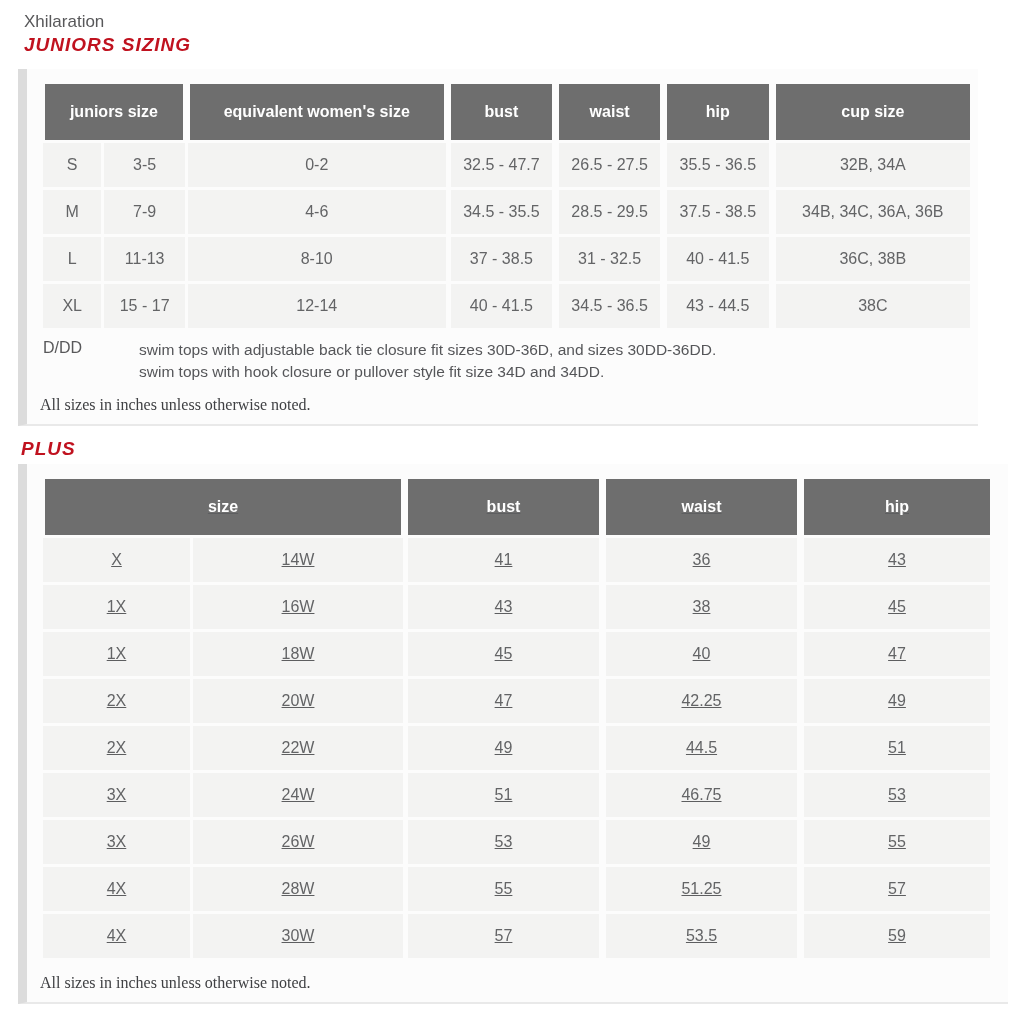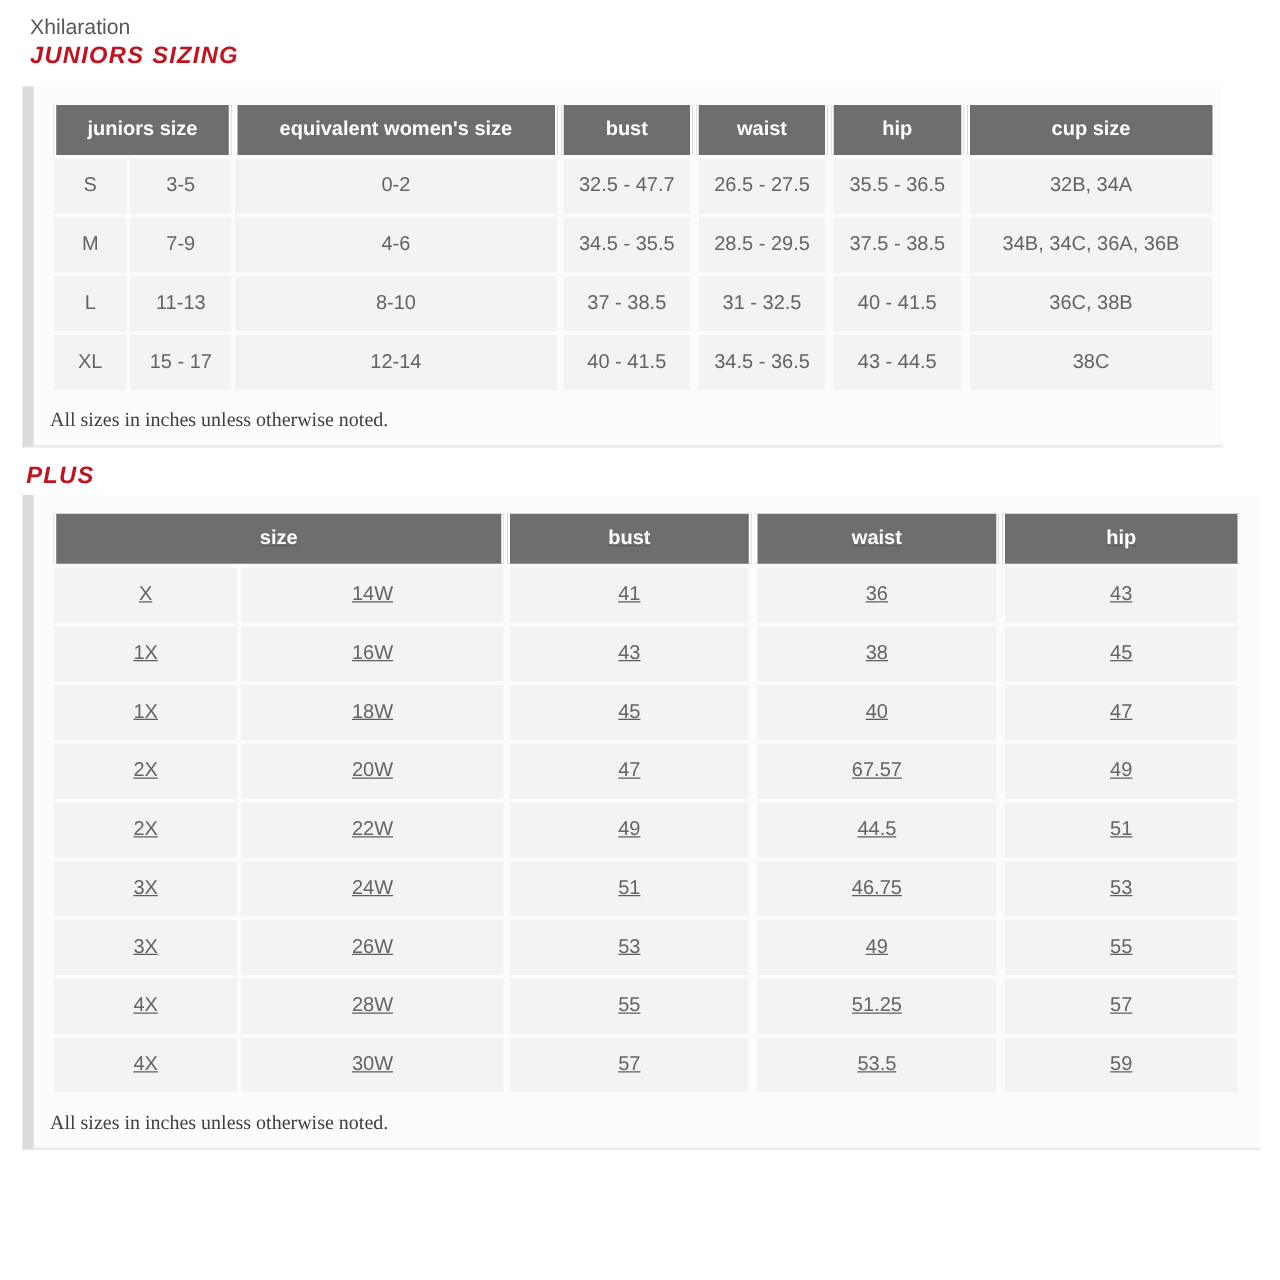--- a/index.html
+++ b/index.html
@@ -34,21 +34,21 @@
     margin-left:18px;
     padding:12px 0 10px 13px;
   }
   .panel-juniors{width:960px;margin-top:13px;}
   .panel-plus{width:990px;}
   table.size-table{border-collapse:separate;border-spacing:3px;table-layout:fixed;}
   .juniors-table{width:935px;}
   .plus-table{width:955px;text-decoration:underline;}
   th{
     background:var(--header-gray);color:#fff;
-    font-weight:bold;font-size:16px;height:40px;
+    font-weight:bold;font-size:16px;height:56px;
     text-align:center;padding:0 2px;
     border-left:2px solid var(--panel-bg);
     border-right:2px solid var(--panel-bg);
   }
   td{
     background:var(--cell-gray);
     color:#636466;font-size:16px;height:44px;
     text-align:center;padding:0 2px;
     overflow:hidden;white-space:nowrap;
   }
@@ -128,20 +128,27 @@
           <td>15 - 17</td>
           <td>12-14</td>
           <td class="gapped">40 - 41.5</td>
           <td class="gapped">34.5 - 36.5</td>
           <td class="gapped">43 - 44.5</td>
           <td class="gapped">38C</td>
         </tr>
       </tbody>
   </table>
 
+  <div class="ddd-row">
+    <div class="ddd-label">D/DD</div>
+    <div class="ddd-text">
+      <div>swim tops with adjustable back tie closure fit sizes 30D-36D, and sizes 30DD-36DD.</div>
+      <div>swim tops with hook closure or pullover style fit size 34D and 34DD.</div>
+    </div>
+  </div>
 
   <div class="note">All sizes in inches unless otherwise noted.</div>
 </section>
 
 <h1 class="section-title plus-title">PLUS</h1>
 
 <section class="panel panel-plus">
   <table class="size-table plus-table">
     <colgroup>
       <col style="width:147px">
@@ -181,21 +188,21 @@
           <td>18W</td>
           <td class="gapped">45</td>
           <td class="gapped">40</td>
           <td class="gapped">47</td>
         </tr>
 
         <tr>
           <td>2X</td>
           <td>20W</td>
           <td class="gapped">47</td>
-          <td class="gapped">67.57</td>
+          <td class="gapped">42.25</td>
           <td class="gapped">49</td>
         </tr>
 
         <tr>
           <td>2X</td>
           <td>22W</td>
           <td class="gapped">49</td>
           <td class="gapped">44.5</td>
           <td class="gapped">51</td>
         </tr>

